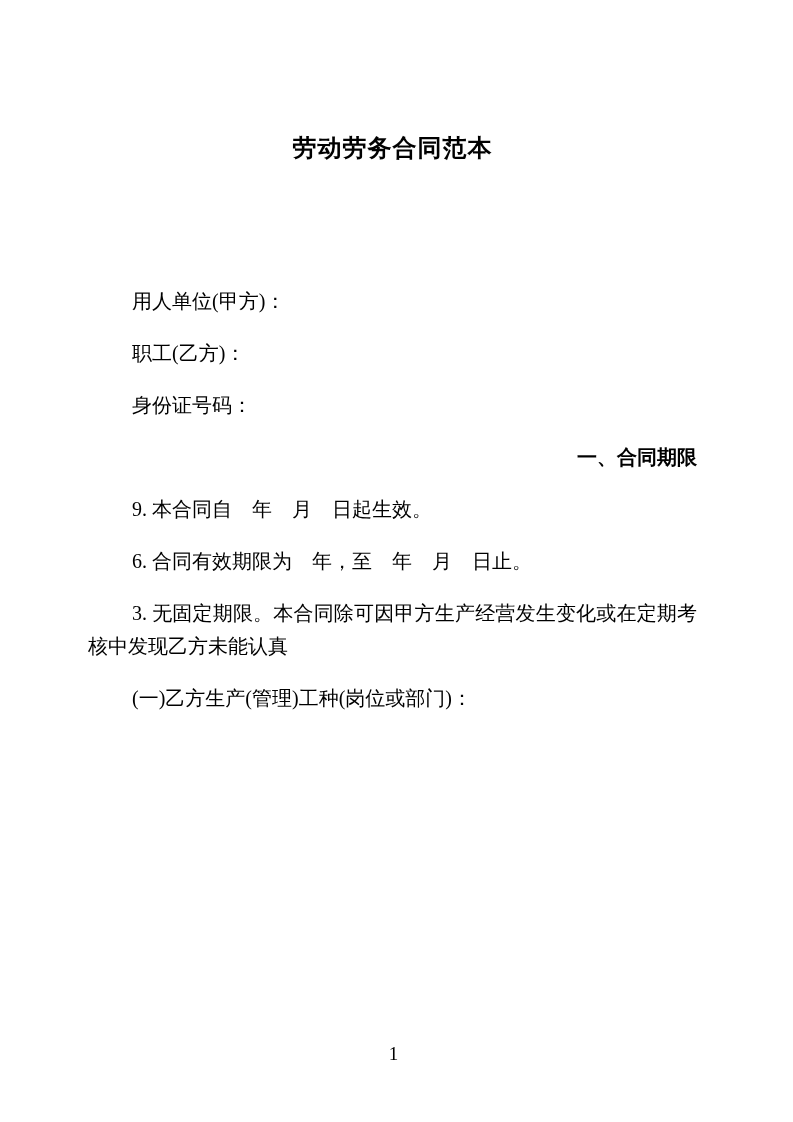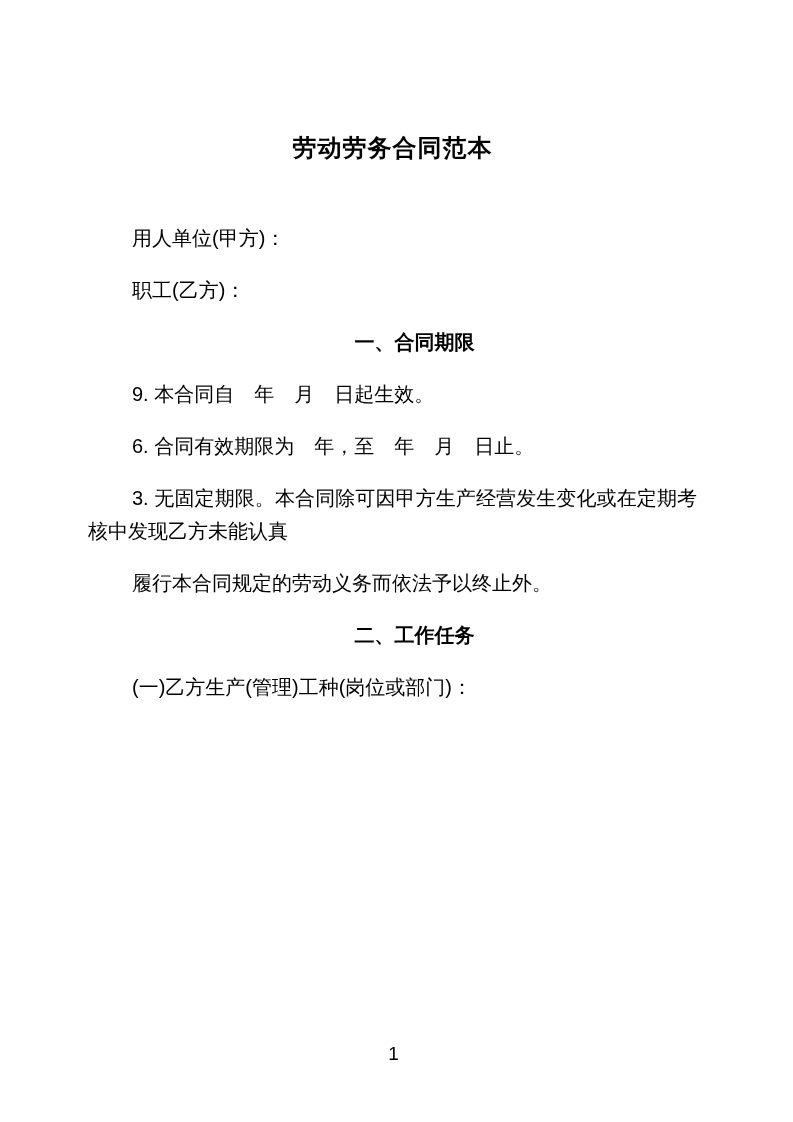--- a/index.html
+++ b/index.html
@@ -6,21 +6,21 @@
     margin: 0;
     padding: 0;
     background: #ffffff;
   }
   .page {
     position: relative;
     width: 787px;
     height: 1122px;
     background: #ffffff;
     color: #000000;
-    font-family: Liberation Sans, sans-serif;
+    font-family: Liberation Serif, serif;
     overflow: hidden;
   }
   .content {
     position: absolute;
     left: 88px;
     right: 90px;
     top: 0;
   }
   .doc-title {
     margin: 130px 0 0 0;
@@ -32,25 +32,25 @@
   }
   .para {
     margin: 19px 0 0 0;
     font-size: 20px;
     line-height: 33px;
     text-indent: 44px;
     text-align: justify;
     font-weight: normal;
   }
   .para.first-body {
-    margin-top: 56px;
+    margin-top: 119px;
   }
   .para.heading {
     font-weight: bold;
-    text-align: center;
+    text-align: right;
   }
   .page-number {
     position: absolute;
     left: 0;
     width: 100%;
     top: 1042px;
     text-align: center;
     font-size: 19px;
     line-height: 24px;
   }
@@ -60,33 +60,32 @@
 
 <div class="page">
   <div class="content">
 
     <h1 class="doc-title">劳动劳务合同范本</h1>
 
     <p class="para first-body">用人单位(甲方)：</p>
 
     <p class="para">职工(乙方)：</p>
 
+    <p class="para">身份证号码：</p>
 
 
     <p class="para heading">一、合同期限</p>
 
     <p class="para">9. 本合同自　年　月　日起生效。</p>
 
     <p class="para">6. 合同有效期限为　年，至　年　月　日止。</p>
 
     <p class="para">3. 无固定期限。本合同除可因甲方生产经营发生变化或在定期考核中发现乙方未能认真</p>
 
-    <p class="para">履行本合同规定的劳动义务而依法予以终止外。</p>
 
 
-    <p class="para heading">二、工作任务</p>
 
     <p class="para">(一)乙方生产(管理)工种(岗位或部门)：</p>
 
   </div>
 
   <div class="page-number">1</div>
 </div>
 
 </body></html>

